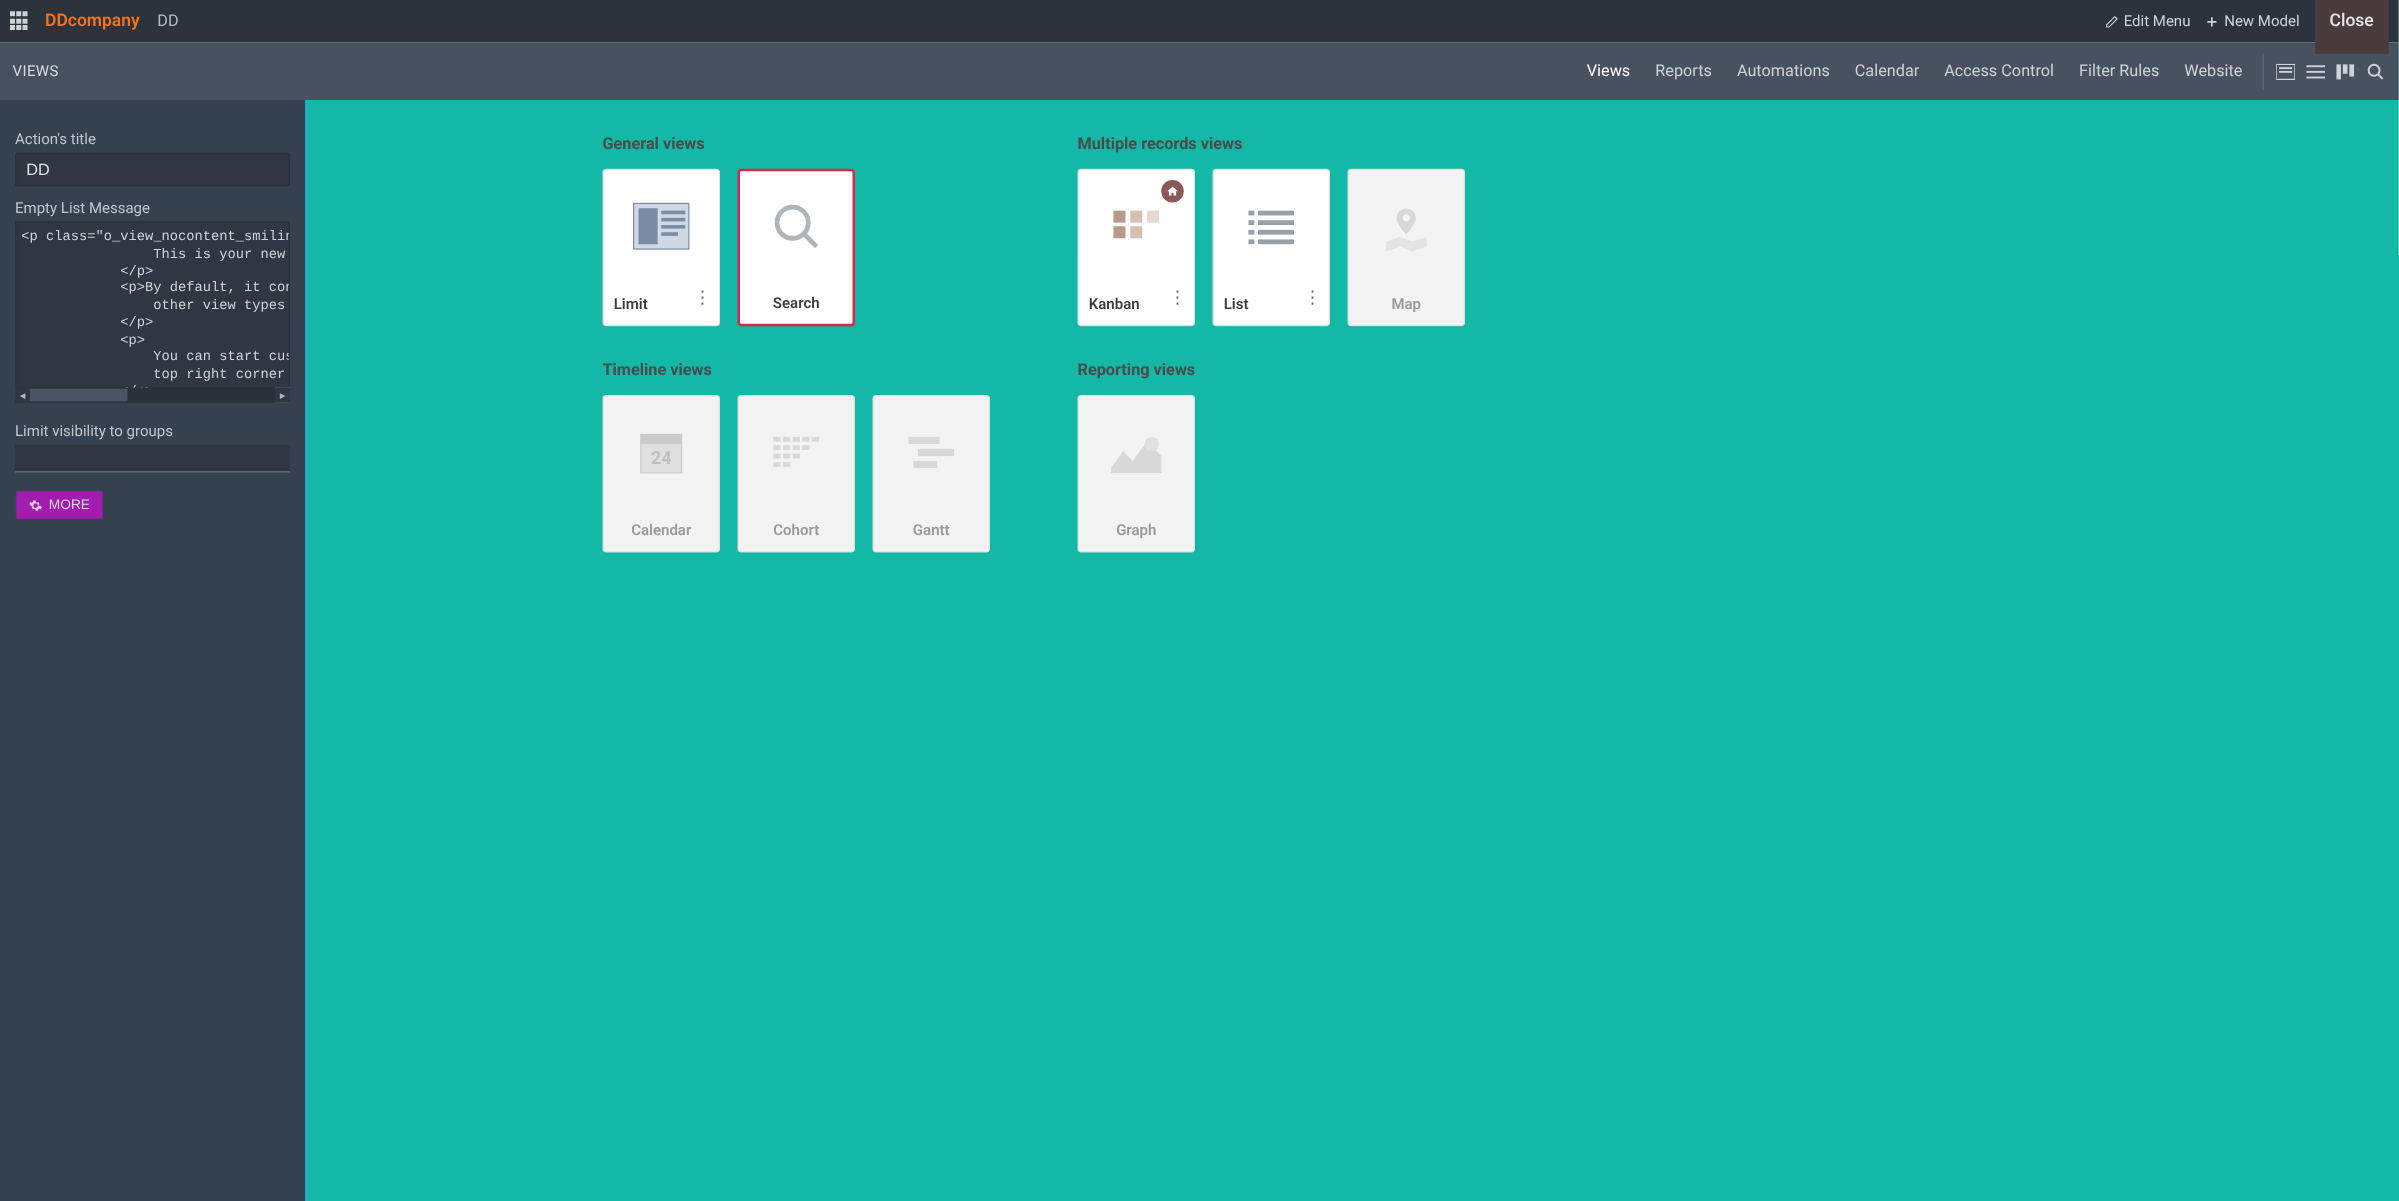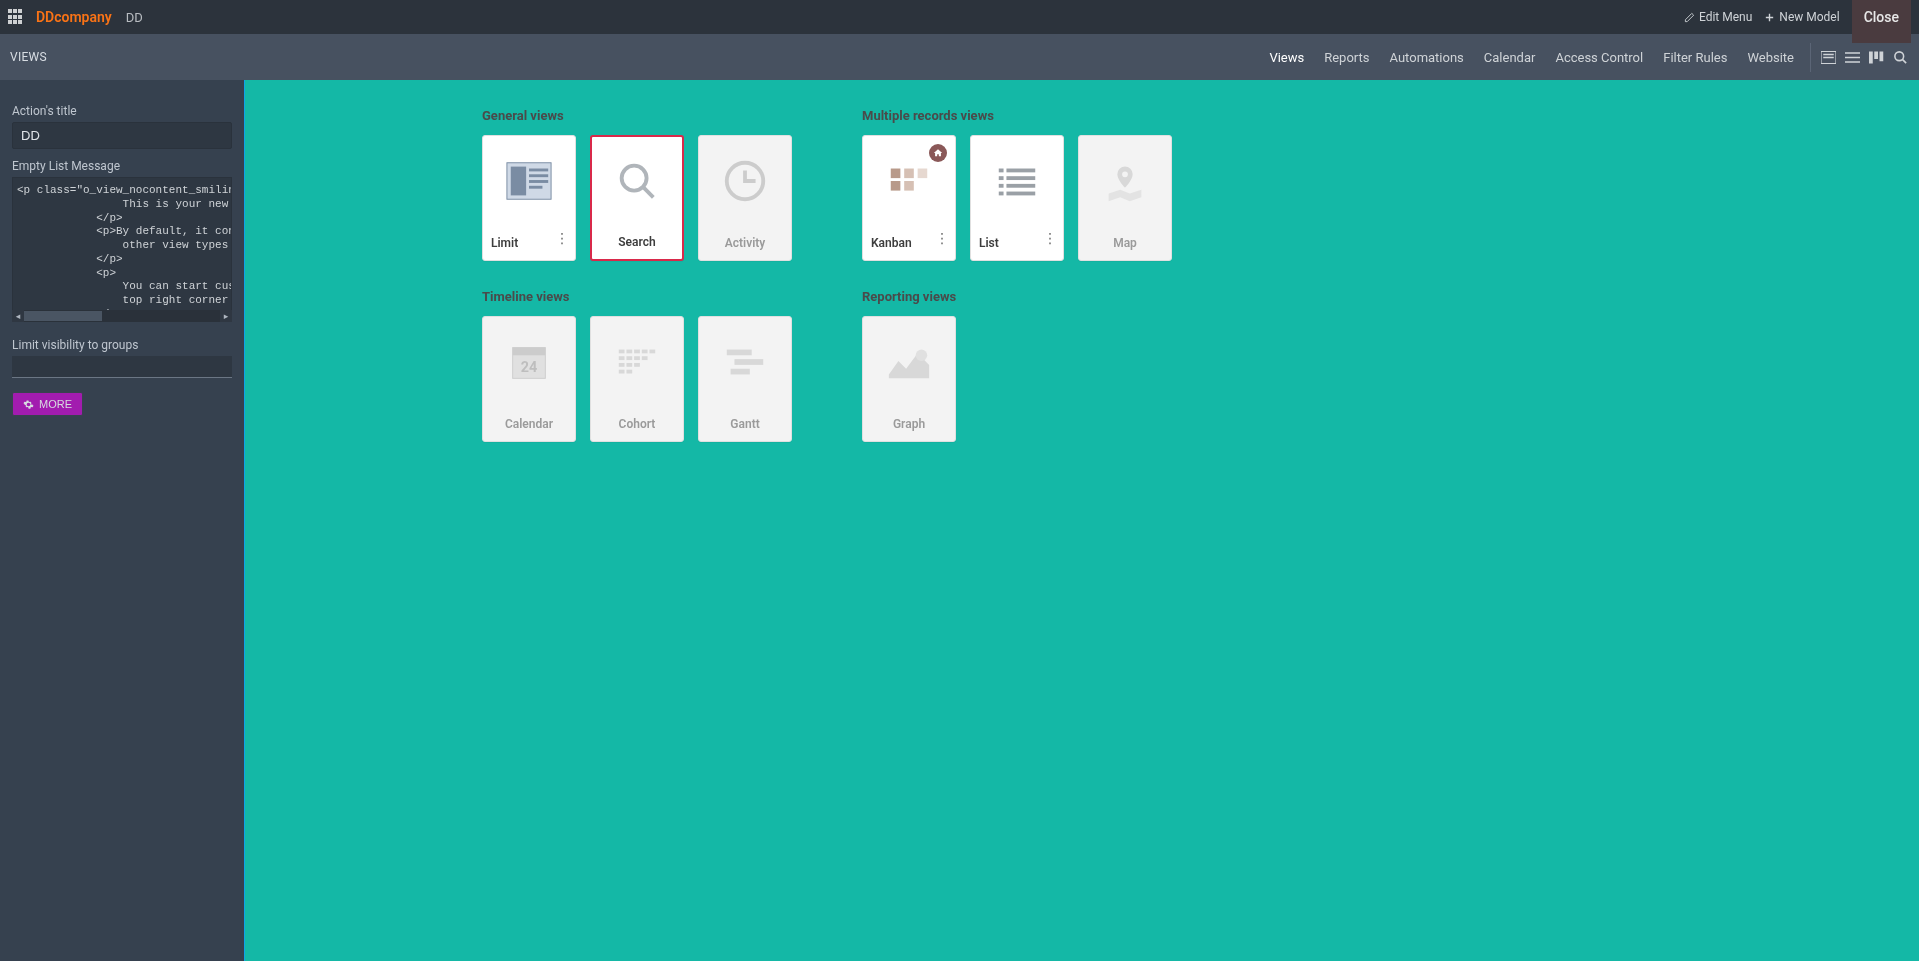--- a/index.html
+++ b/index.html
@@ -196,29 +196,20 @@
           <div class="card selected">
             <div class="icon-zone">
               <svg class="ic" viewBox="0 0 50 46" fill="none" stroke="#b0b5ba" stroke-width="4">
                   <circle cx="22" cy="20" r="13"></circle>
                   <path d="M32 30 L42 40"></path>
                 </svg>
             </div>
             <div class="label" style="text-align:center;">Search</div>
           </div>
 
-          <div class="card disabled">
-            <div class="icon-zone">
-              <svg class="ic ic-disabled" viewBox="0 0 50 46" fill="none" stroke="#9aa0a6" stroke-width="4">
-                  <circle cx="25" cy="23" r="19"></circle>
-                  <path d="M25 12 V23 H36"></path>
-                </svg>
-            </div>
-            <div class="label">Activity</div>
-          </div>
         </div>
 
         <div class="section-title">Timeline views</div>
         <div class="cards">
           <div class="card disabled">
             <div class="icon-zone">
               <svg class="ic ic-disabled" viewBox="0 0 50 46">
                   <rect x="8" y="8" width="34" height="32" fill="#c8ccd0" stroke="#9aa0a6"></rect>
                   <rect x="8" y="8" width="34" height="8" fill="#9aa0a6"></rect>
                   <text x="25" y="33" text-anchor="middle" font-size="15" fill="#7a8088" font-weight="700">24</text>

